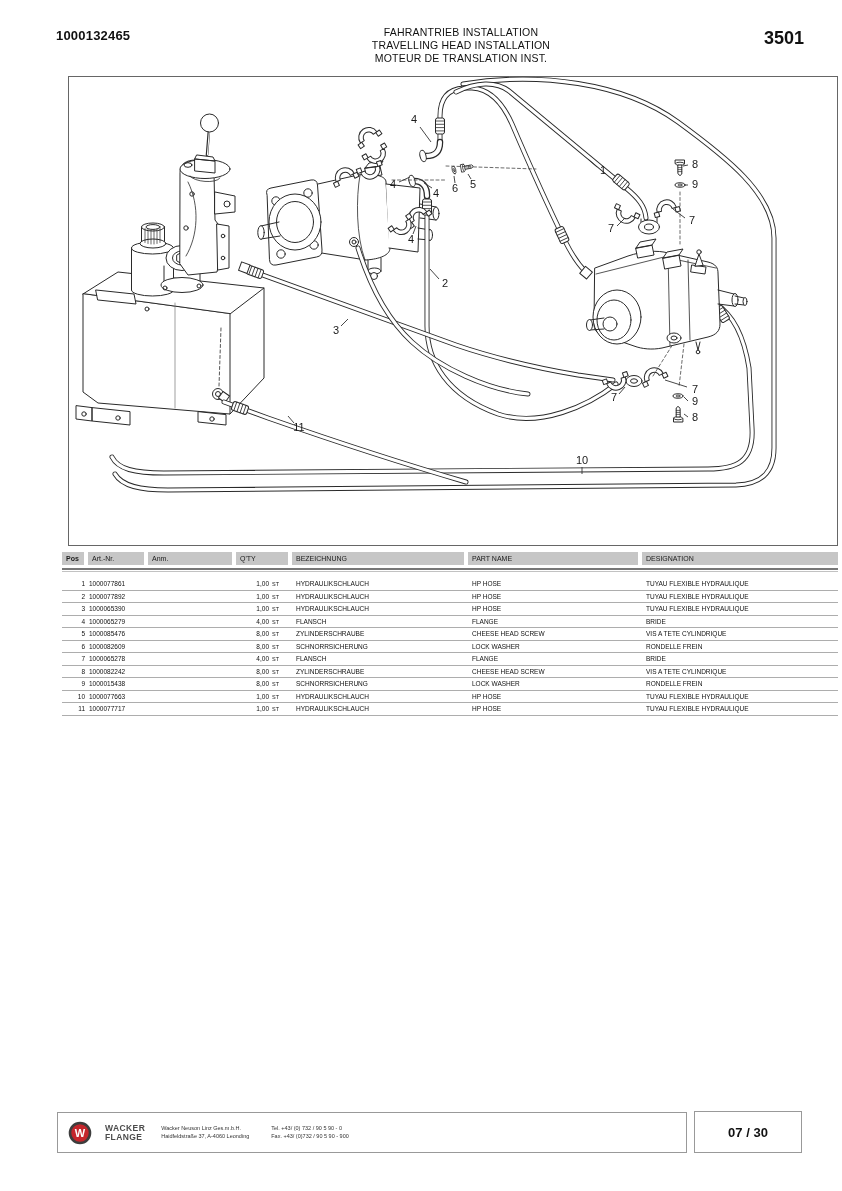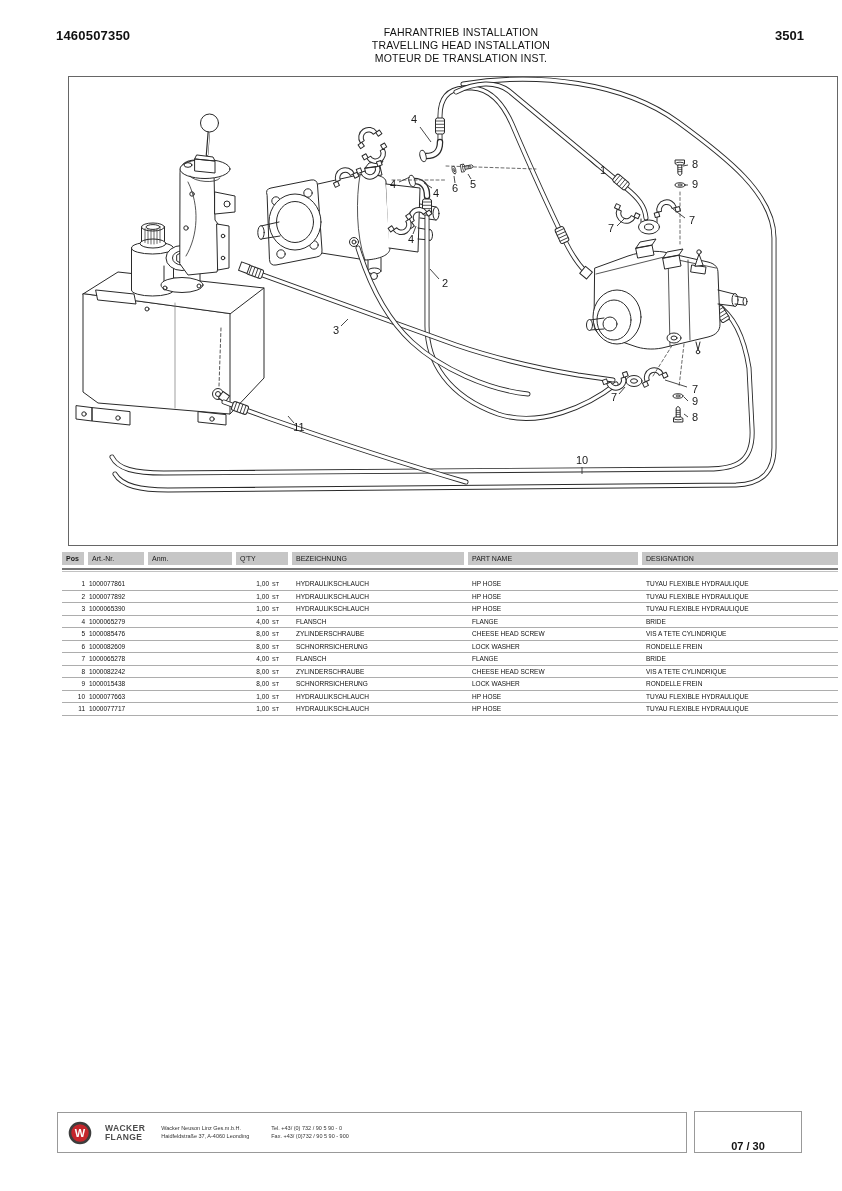--- a/index.html
+++ b/index.html
@@ -1,20 +1,20 @@
 <!DOCTYPE html>
 <html><head>
 <meta charset="utf-8">
 <style>
   html,body{margin:0;padding:0;background:#e8e8e8;}
   #page{position:relative;width:842px;height:1191px;background:#ffffff;margin:0 auto;
         font-family:"Liberation Sans",sans-serif;color:#111;overflow:hidden;}
   
   .hdr-num{position:absolute;top:28px;left:56px;font-size:13px;font-weight:bold;letter-spacing:.2px;}
-  .hdr-code{position:absolute;top:28px;right:38px;font-size:13px;font-weight:bold;}
+  .hdr-code{position:absolute;top:28px;right:38px;font-size:18px;font-weight:bold;}
   .hdr-title{position:absolute;top:26px;left:0;width:100%;text-align:center;
              font-size:10.5px;line-height:13px;letter-spacing:.2px;padding-left:40px;}
   
   #diagram{position:absolute;left:68px;top:76px;width:770px;height:470px;}
   #diagram svg{display:block;}
   
   #parts{position:absolute;left:62px;top:552px;width:776px;font-size:6.5px;}
   .thead{display:grid;grid-template-columns:26px 60px 88px 56px 176px 174px 196px;}
   .th{background:#c6c6c6;height:13px;line-height:13px;padding-left:4px;box-sizing:border-box;
       border-right:4px solid #fff;font-size:7px;color:#1a1a1a;white-space:nowrap;}
@@ -34,30 +34,30 @@
   
   .foot-box{position:absolute;left:57px;top:1112px;width:630px;height:41px;
             border:1px solid #999;box-sizing:border-box;display:flex;align-items:center;}
   .logo{margin-left:9px;flex:0 0 auto;}
   .brand{margin-left:12px;font-size:8.5px;font-weight:bold;line-height:8.5px;
          color:#4c4c4c;letter-spacing:.4px;}
   .addr,.tel{margin-left:16px;font-size:5.5px;line-height:7.5px;color:#333;}
   .tel{margin-left:22px;}
   .page-box{position:absolute;left:694px;top:1111px;width:108px;height:42px;
             border:1px solid #999;box-sizing:border-box;display:flex;
-            align-items:flex-end;justify-content:center;font-size:11px;font-weight:bold;}
+            align-items:center;justify-content:center;font-size:13px;font-weight:bold;}
   
   .callout{font-family:"Liberation Sans",sans-serif;font-size:11px;fill:#1a1a1a;}
 </style>
 </head>
 <body>
 
 <div id="page">
 
-  <div class="hdr-num">1460507350</div>
+  <div class="hdr-num">1000132465</div>
   <div class="hdr-title">
     <div>FAHRANTRIEB INSTALLATION</div>
     <div>TRAVELLING HEAD INSTALLATION</div>
     <div>MOTEUR DE TRANSLATION INST.</div>
   </div>
   <div class="hdr-code">3501</div>
 
   <div id="diagram">
     <svg width="770" height="470" viewBox="0 0 770 470">
       <defs>

